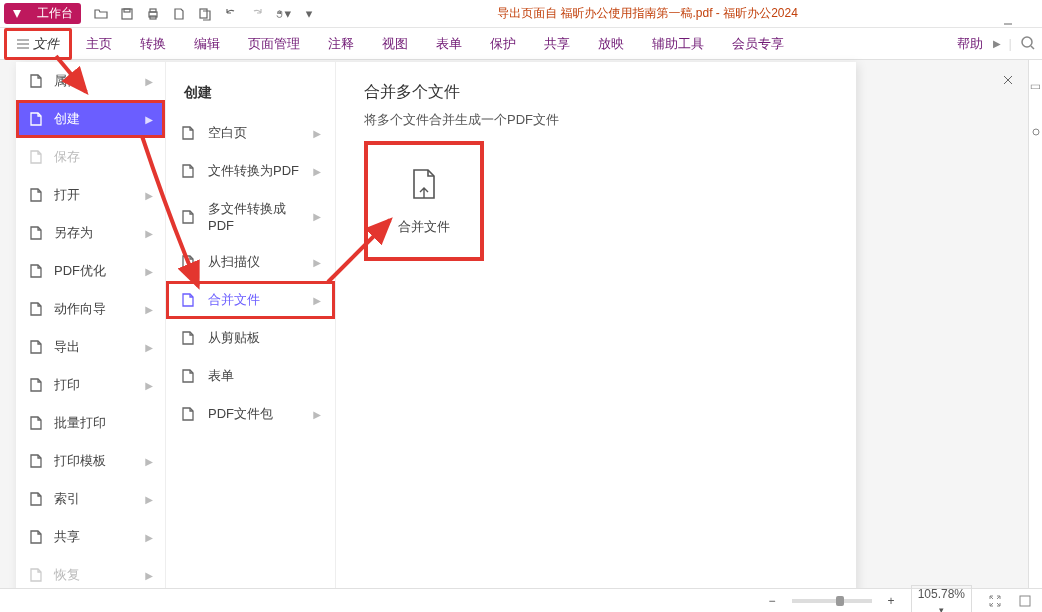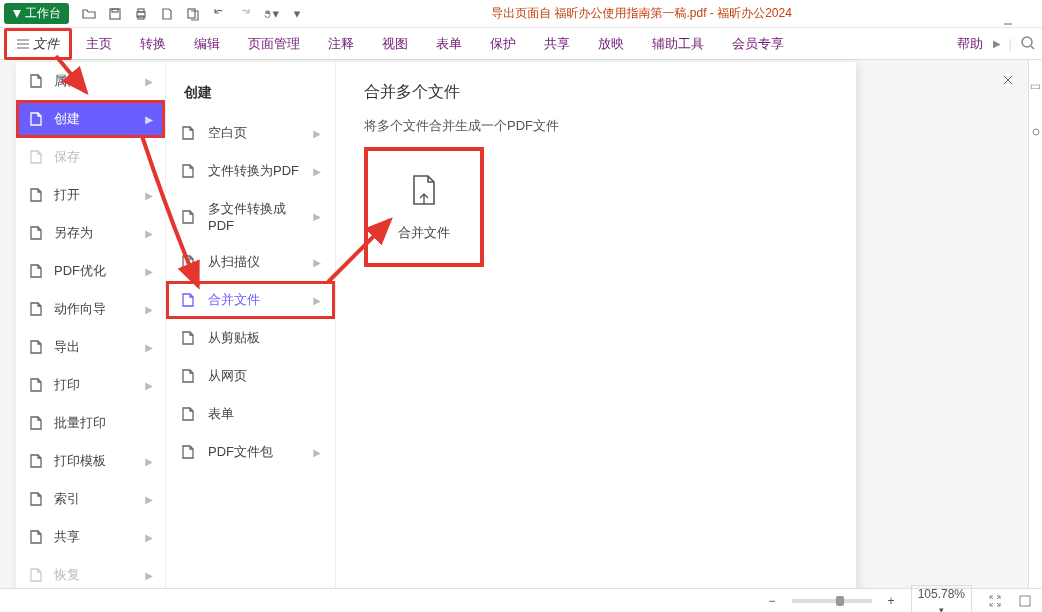--- a/index.html
+++ b/index.html
@@ -1,20 +1,20 @@
 <!DOCTYPE html>
 <html><head>
 <meta charset="utf-8">
 <style>
   * { box-sizing: border-box; margin: 0; padding: 0; font-family: "Microsoft YaHei", sans-serif; }
   body { width: 1042px; height: 612px; background: #f5f5f5; font-size: 13px; color: #333; overflow: hidden; position: relative; }
 
   
   .titlebar { height: 28px; background: #fff; display: flex; align-items: center; padding: 0 4px; gap: 4px; border-bottom: 1px solid #e5e5e5; }
-  .workspace-badge { background: #15803d; color: #fff; font-size: 12px; padding: 2px 8px; border-radius: 3px; display: flex; align-items: center; gap: 3px; }
+  .workspace-badge { background: #be185d; color: #fff; font-size: 12px; padding: 2px 8px; border-radius: 3px; display: flex; align-items: center; gap: 15px; }
   .tb-icons { display: flex; gap: 10px; margin-left: 8px; }
   .tb-icon { width: 16px; height: 16px; color: #666; display: flex; align-items: center; justify-content: center; }
   .doc-title { flex: 1; text-align: center; font-size: 12px; color: #c2410c; }
   .right-title { display: flex; align-items: center; gap: 12px; font-size: 12px; color: #666; flex-direction: column; }
   .win-btn { width: 16px; height: 16px; display: flex; align-items: center; justify-content: center; }
 
   
   .tabbar { height: 32px; background: #fff; display: flex; align-items: center; padding: 0 4px; border-bottom: 1px solid #e0e0e0; position: relative; }
   .file-menu-btn { display: flex; align-items: center; gap: 4px; padding: 4px 10px; font-size: 13px; border: 3px solid #e3362f; border-radius: 2px; font-style: italic; }
   .tab { padding: 6px 14px; font-size: 13px; color: #701a75; }
@@ -32,21 +32,21 @@
   .file-item.disabled { color: #bbb; }
   .item-icon { width: 16px; height: 16px; flex-shrink: 0; }
 
   .submenu-panel { width: 170px; border-right: 1px solid #eee; background:#fff; padding-top: 16px; }
   .sub-heading { font-size: 14px; font-weight: 600; padding: 6px 18px 12px; }
   .sub-item { display: flex; align-items: center; gap: 12px; padding: 10px 14px; font-size: 13px; color: #444; position: relative; }
   .sub-item .chev { margin-left: auto; color: #bbb; font-size: 10px; }
   .sub-item.highlighted { color: #6b5eff; border: 3px solid #e3362f; padding: 7px 11px; }
 
   .detail-panel { width: 520px; padding: 20px 28px; background:#fff;}
-  .detail-title { font-size: 16px; font-weight: 500; margin-bottom: 14px; }
+  .detail-title { font-size: 16px; font-weight: 500; margin-bottom: 8px; }
   .detail-desc { font-size: 13px; color: #555; margin-bottom: 12px; }
   .tile { width: 120px; height: 120px; border: 4px solid #e3362f; display: flex; flex-direction: column; align-items: center; justify-content: center; gap: 16px; cursor: pointer; }
   .tile-icon { width: 36px; height: 36px; }
   .tile-label { font-size: 13px; color: #444; }
 
   
   .right-stub { position: absolute; top: 60px; right: 0; width: 14px; bottom: 24px; background: #fff; border-left: 1px solid #e0e0e0; }
   .right-stub .dot { width: 12px; height: 40px; margin: 6px auto; display:flex; align-items:center; justify-content:center; font-size:12px; color:#888; }
   .statusbar { position: absolute; left: 0; right: 0; bottom: 0; height: 24px; background: #fff; border-top: 1px solid #e0e0e0; display: flex; align-items: center; justify-content: flex-end; padding: 0 10px; gap: 16px; font-size: 12px; color: #555; }
   .zoom-box { border: 1px solid #ddd; padding: 1px 6px; display:flex; align-items:center; gap:4px;flex-direction:column; }
@@ -366,29 +366,20 @@
     <span class="chev">▶</span>
         </div>
         <div class="sub-item">
           <span class="item-icon">
             <svg width="16" height="16" viewBox="0 0 16 16" fill="none" stroke="#666" stroke-width="1.3">
               <path d="M3 2h7l3 3v9H3z"></path>
               <path d="M10 2v3h3"></path>
             </svg>
           </span>
     <span>从剪贴板</span>
-    </div>
-        <div class="sub-item">
-          <span class="item-icon">
-            <svg width="16" height="16" viewBox="0 0 16 16" fill="none" stroke="#666" stroke-width="1.3">
-              <path d="M3 2h7l3 3v9H3z"></path>
-              <path d="M10 2v3h3"></path>
-            </svg>
-          </span>
-    <span>从网页</span>
     </div>
         <div class="sub-item">
           <span class="item-icon">
             <svg width="16" height="16" viewBox="0 0 16 16" fill="none" stroke="#666" stroke-width="1.3">
               <path d="M3 2h7l3 3v9H3z"></path>
               <path d="M10 2v3h3"></path>
             </svg>
           </span>
     <span>表单</span>
     </div>

